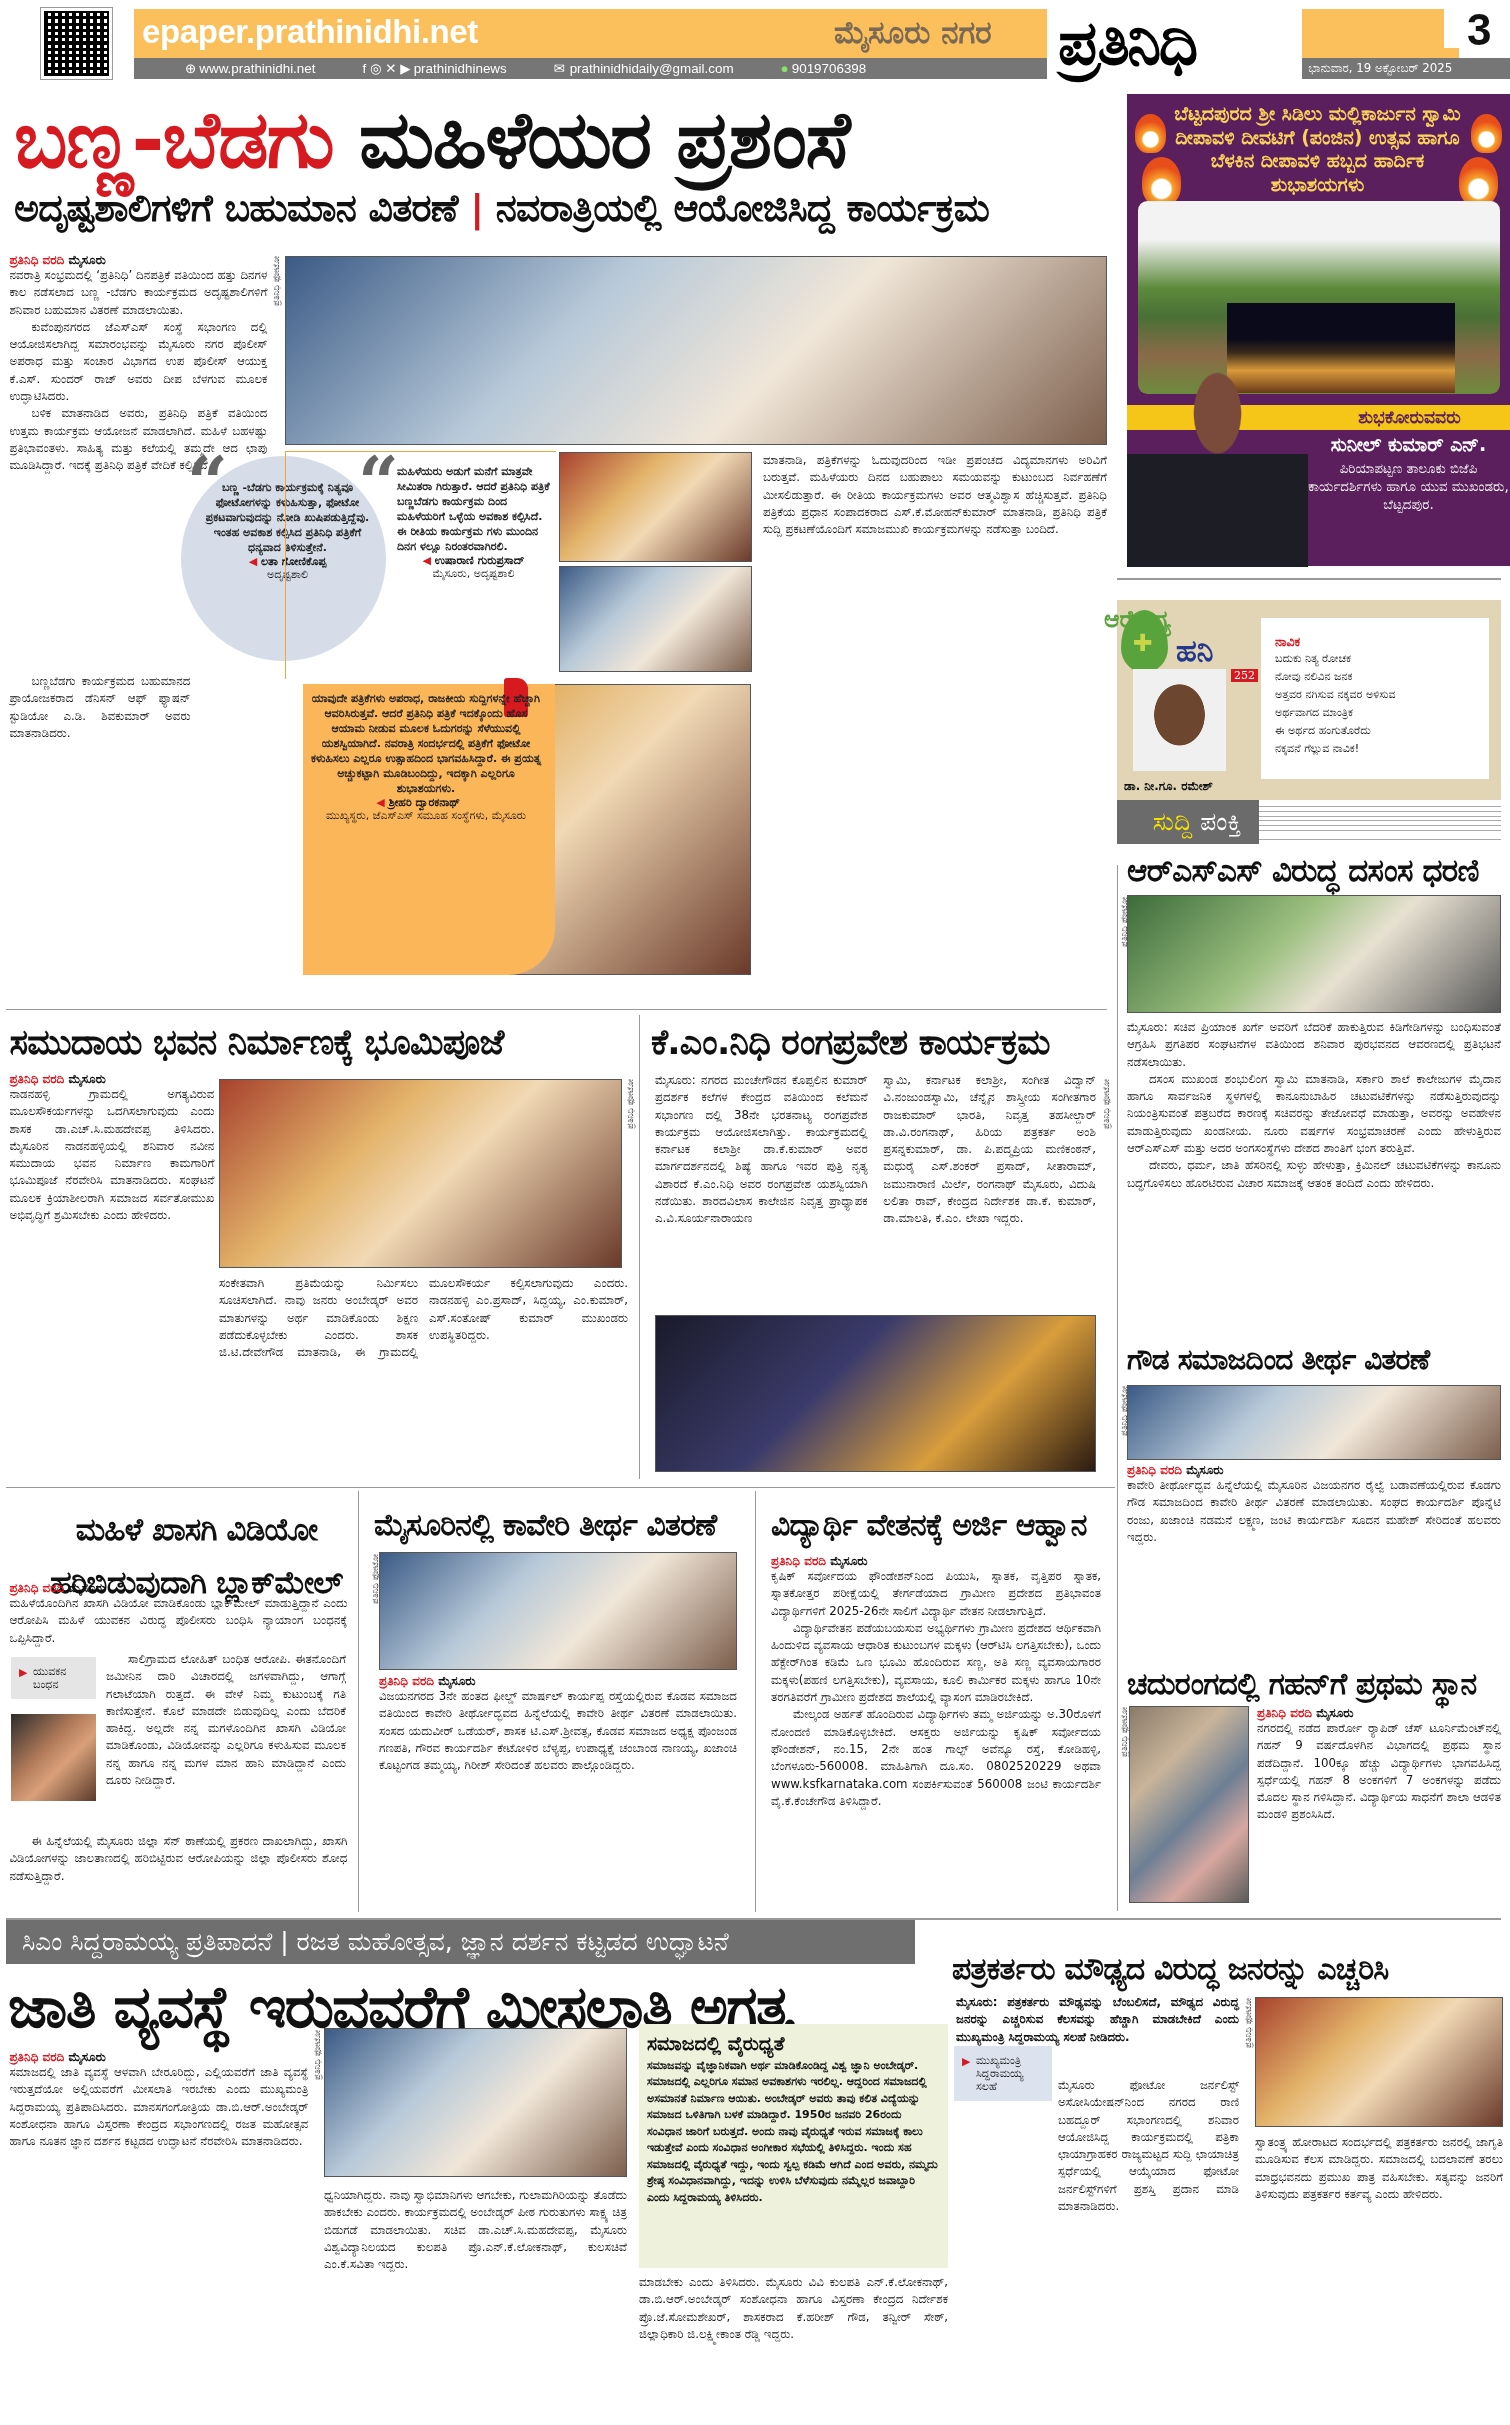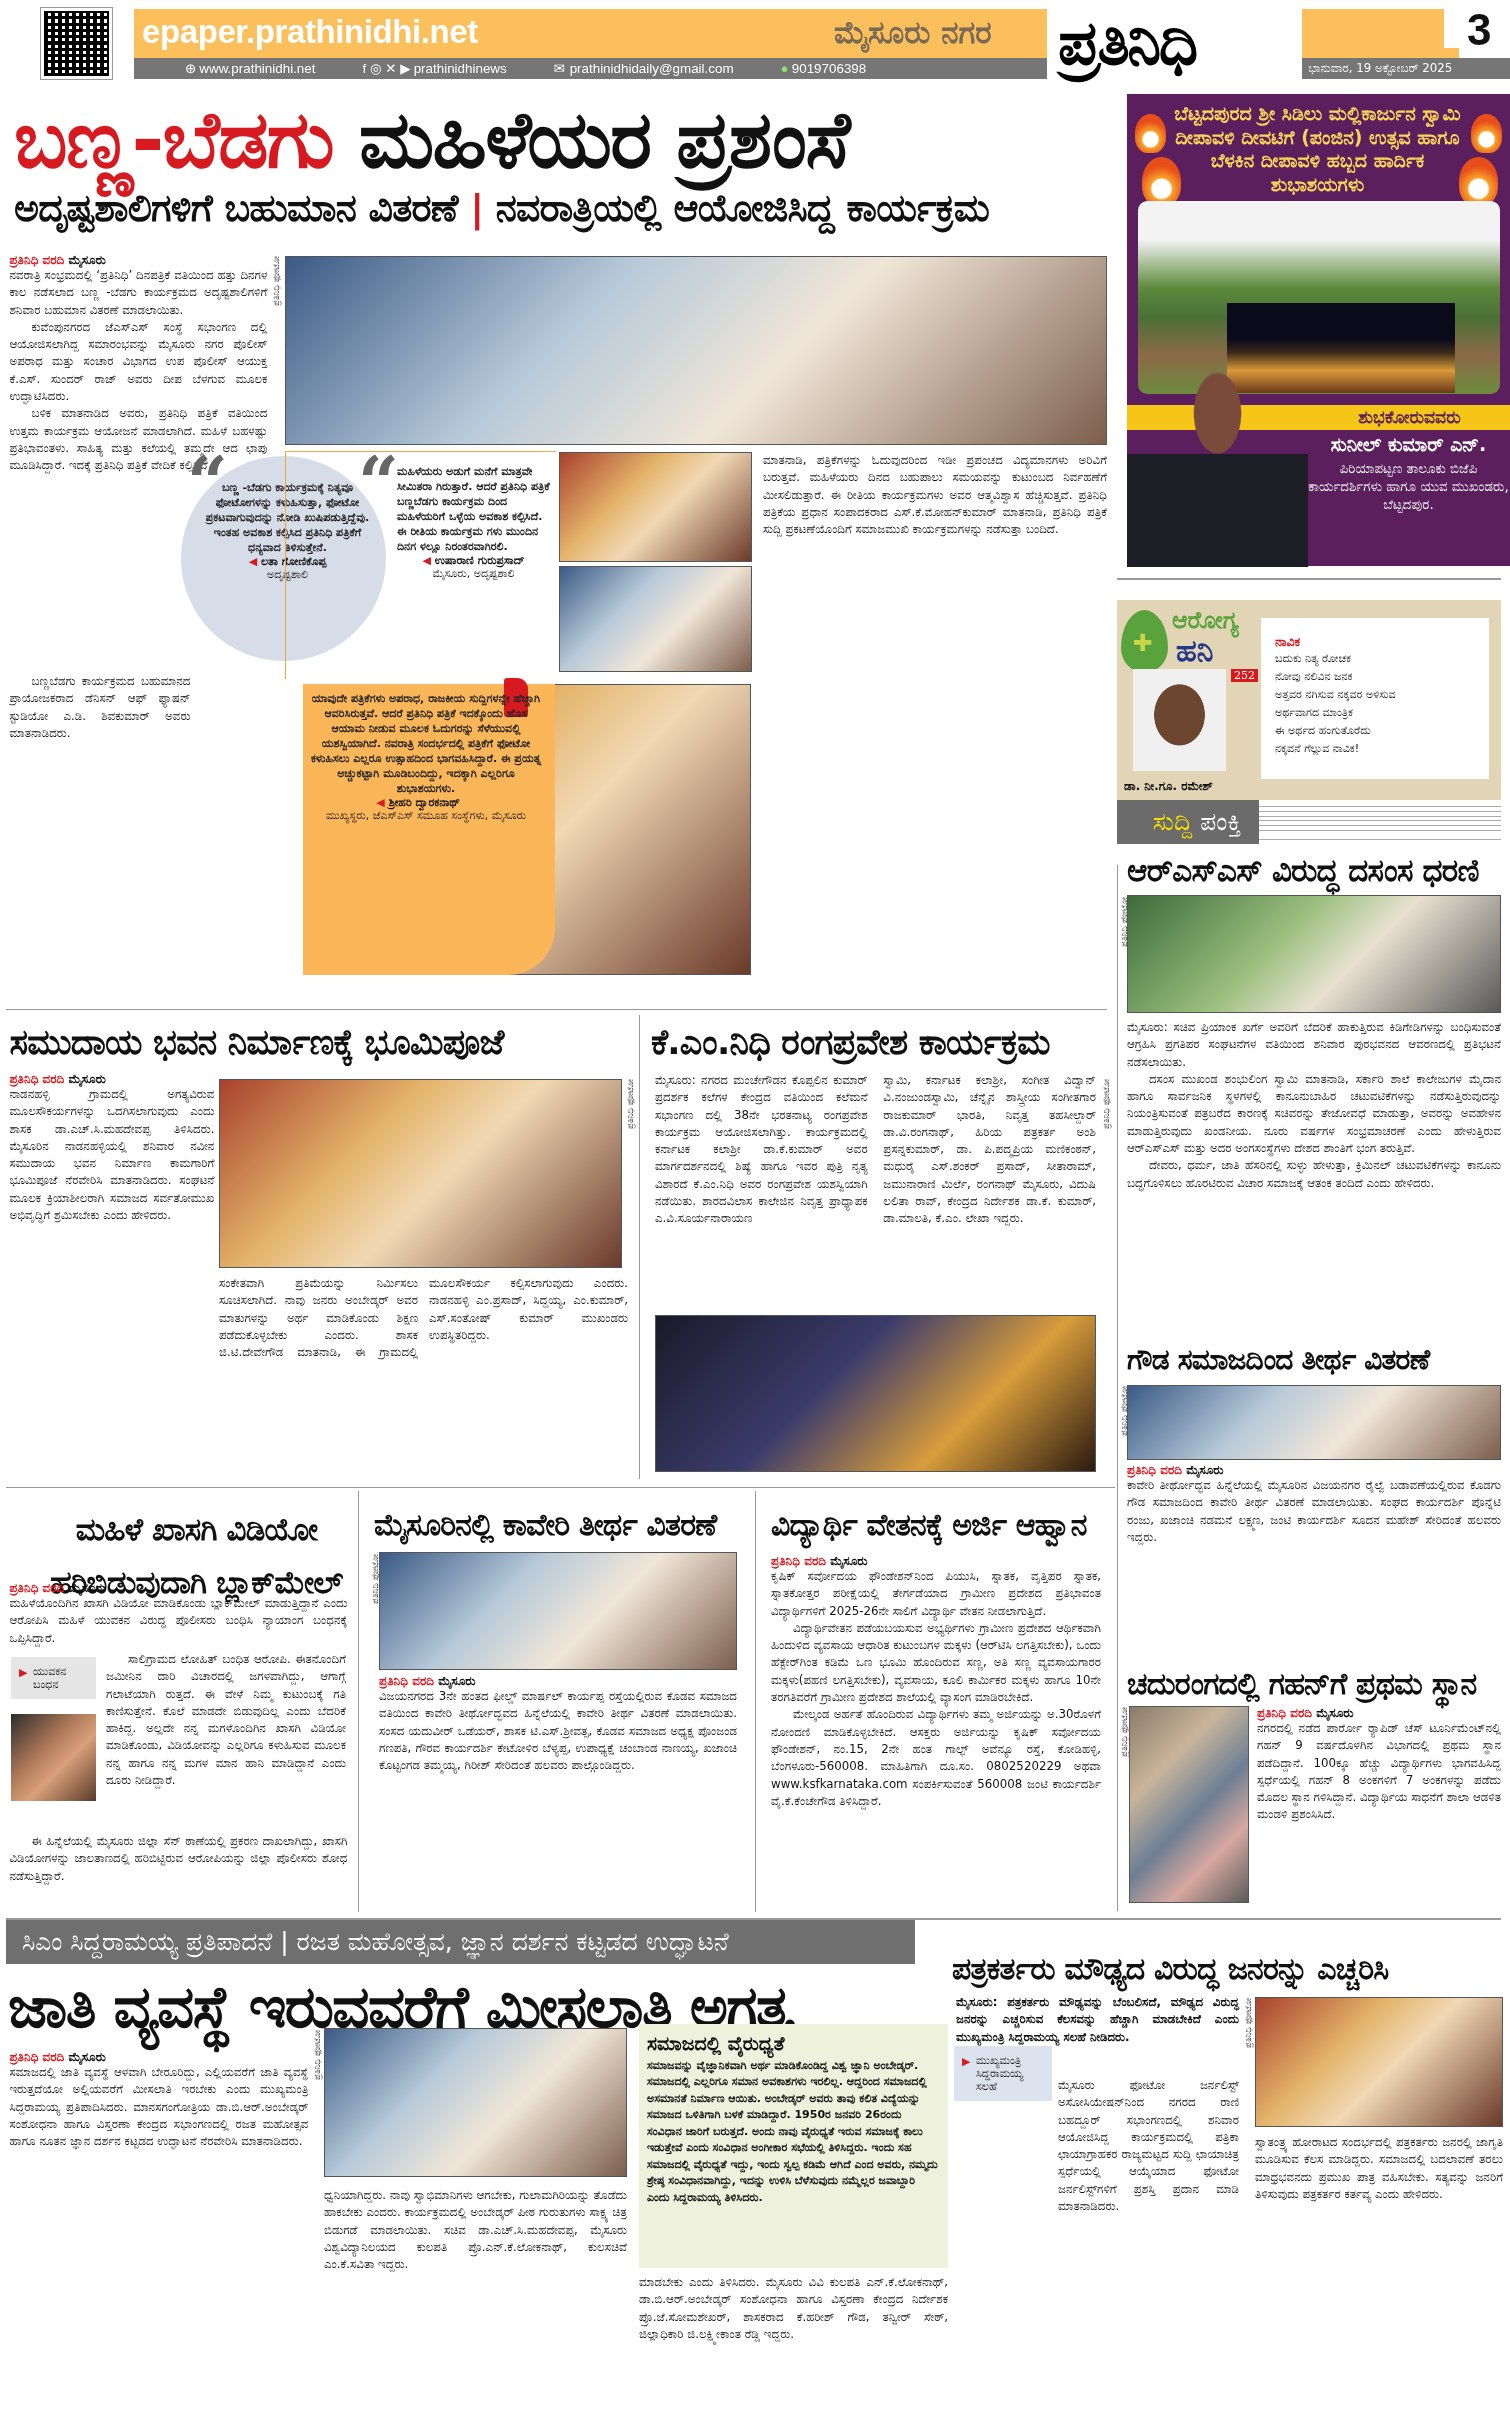--- a/index.html
+++ b/index.html
@@ -58,21 +58,21 @@
   .ad-night { left: 1227px; top: 303px; width: 228px; height: 90px; background: linear-gradient(180deg,#0a0a1a 0 40%,#3a2a1a 55%,#d99a3a 75%,#6a3a1a); }
   .ad-person { left: 1127px; top: 362px; width: 181px; height: 205px; background: radial-gradient(ellipse at 50% 25%,#7a4a3a 0 18%, transparent 19%), linear-gradient(180deg, transparent 0 45%, #1d1d26 45%); }
   .ad-band { left: 1308px; top: 405px; width: 203px; height: 25px; background: #f5c518; color: #5b1f5d; font-weight: bold; font-size: 17.3px; text-align: center; line-height: 25px; }
   .ad-band-full { left: 1127px; top: 405px; width: 384px; height: 25px; background: #f5c518; }
   .ad-name { left: 1306px; top: 433px; width: 205px; text-align: center; color: #fff; font-weight: bold; font-size: 19px; }
   .ad-desig { left: 1306px; top: 460px; width: 205px; text-align: center; color: #fff; font-size: 13.4px; line-height: 18px; }
 
   
   .arogya { left: 1117px; top: 600px; width: 384px; height: 201px; background: #e1d5b5; }
   .arogya-drop { width: 47px; height: 63px; background: #58a33b; border-radius: 50% 50% 50% 50% / 60% 60% 40% 40%; }
-  .arogya-title1 { left: 1172px; top: 606px; font-size: 23.6px; font-weight: bold; color: #58a33b; }
+  .arogya-title1 { left: 1104px; top: 606px; font-size: 23.6px; font-weight: bold; color: #58a33b; font-family: Liberation Serif, serif; }
   .arogya-title2 { left: 1176px; top: 633px; font-size: 30px; font-weight: bold; color: #23388a; }
   .arogya-photo { left: 1133px; top: 669px; width: 93px; height: 102px; background: radial-gradient(ellipse at 50% 45%,#6d4630 0 38%, #f0f0f0 39%); }
   .arogya-num { left: 1231px; top: 669px; background: #d71920; color: #fff; font-size: 11px; padding: 0 3.1px; font-family: "DejaVu Serif", serif; }
   .arogya-card { left: 1261px; top: 618px; width: 228px; height: 161px; background: #fff; padding: 15.7px 14px; }
   .poem-title { color: #d71920; font-weight: bold; font-size: 12.6px; }
   .poem-line { font-size: 11px; line-height: 18px; }
   .arogya-author { left: 1124px; top: 779px; font-size: 11.8px; font-weight: bold; }
   .suddi { left: 1117px; top: 800px; width: 160px; height: 44px; background: #6b6b6b; color: #f5e200; font-size: 25px; line-height: 44px; text-align: center; }
   .suddi span.w { color: #fff; }
   .dotlines { left: 1259px; top: 800px; width: 242px; height: 44px; background: repeating-linear-gradient(0deg,#fff 0 3.9px,#aaa 3.9px 4.7px); }

